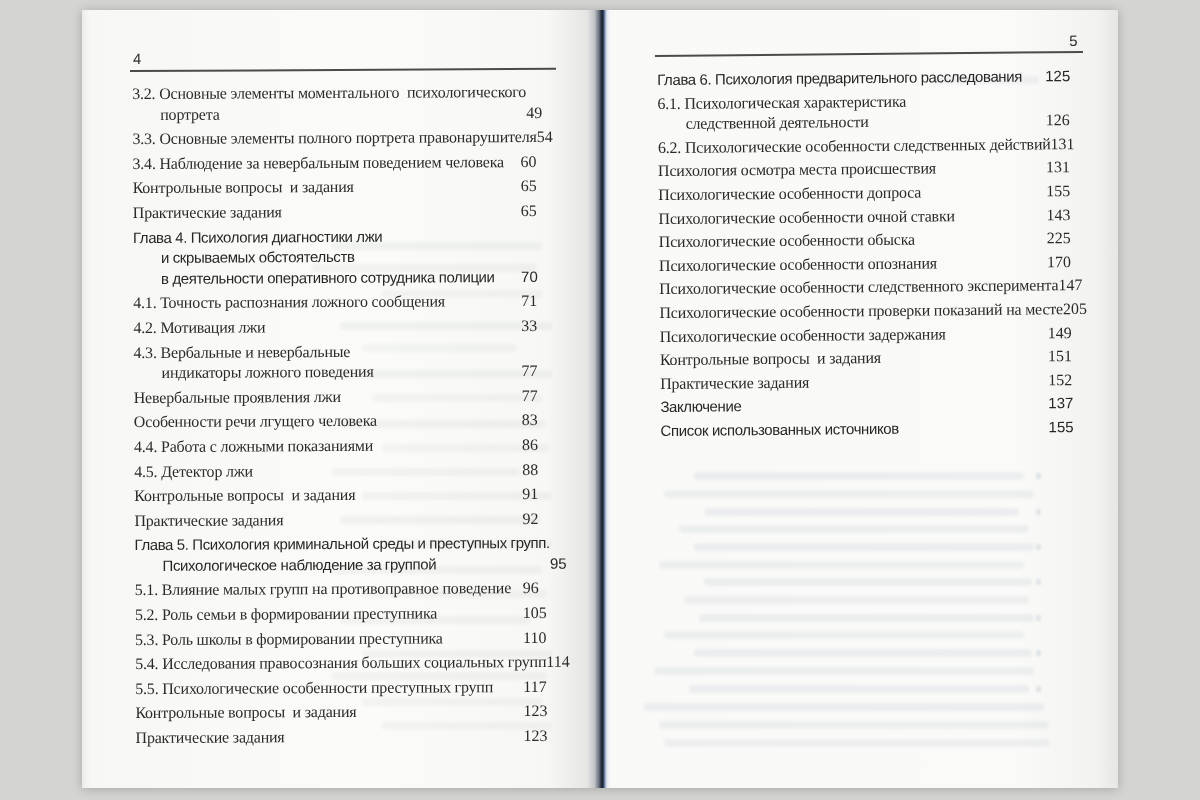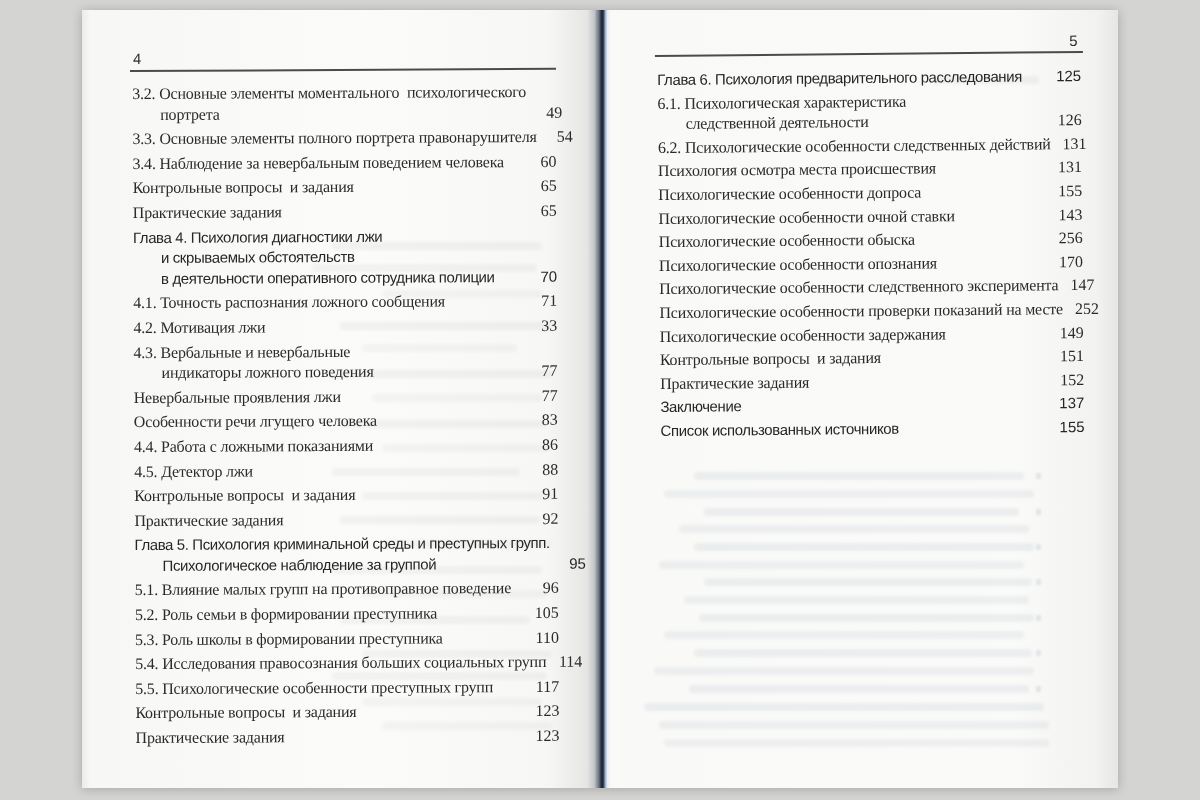--- a/index.html
+++ b/index.html
@@ -63,21 +63,21 @@
     white-space:pre;letter-spacing:-0.2px;
   }
   .line.cont{padding-left:28px;}
   .entry.serif .line,.entry.serif .num{font-family:"Liberation Serif",serif;}
   .entry.sans .line,.entry.sans .num{
     font-family:"Liberation Sans",sans-serif;
     font-size:15px;letter-spacing:-0.4px;color:#262626;
   }
   .num{
     font-size:16px;line-height:20.6px;color:#2b2b2b;
-    text-align:right;letter-spacing:0;
+    text-align:left;letter-spacing:0;
   }
   .entry.sans .num{letter-spacing:0;}
 
   .ghost{
     position:absolute;height:8px;border-radius:4px;
     background:#93a89b;filter:blur(1.7px);pointer-events:none;
   }
   .ghost.b{background:#8598ac;}
   .ghost-dot{
     position:absolute;width:5px;height:6px;border-radius:1px;
@@ -328,39 +328,39 @@
           <div class="entry serif">
             <div class="lines">
               <div class="line">Психологические особенности очной ставки</div>
             </div>
             <div class="num">143</div>
           </div>
           <div class="entry serif">
             <div class="lines">
               <div class="line">Психологические особенности обыска</div>
             </div>
-            <div class="num">256</div>
+            <div class="num">225</div>
           </div>
           <div class="entry serif">
             <div class="lines">
               <div class="line">Психологические особенности опознания</div>
             </div>
             <div class="num">170</div>
           </div>
           <div class="entry serif">
             <div class="lines">
               <div class="line">Психологические особенности следственного эксперимента</div>
             </div>
             <div class="num">147</div>
           </div>
           <div class="entry serif">
             <div class="lines">
               <div class="line">Психологические особенности проверки показаний на месте</div>
             </div>
-            <div class="num">252</div>
+            <div class="num">205</div>
           </div>
           <div class="entry serif">
             <div class="lines">
               <div class="line">Психологические особенности задержания</div>
             </div>
             <div class="num">149</div>
           </div>
           <div class="entry serif">
             <div class="lines">
               <div class="line">Контрольные вопросы  и задания</div>

